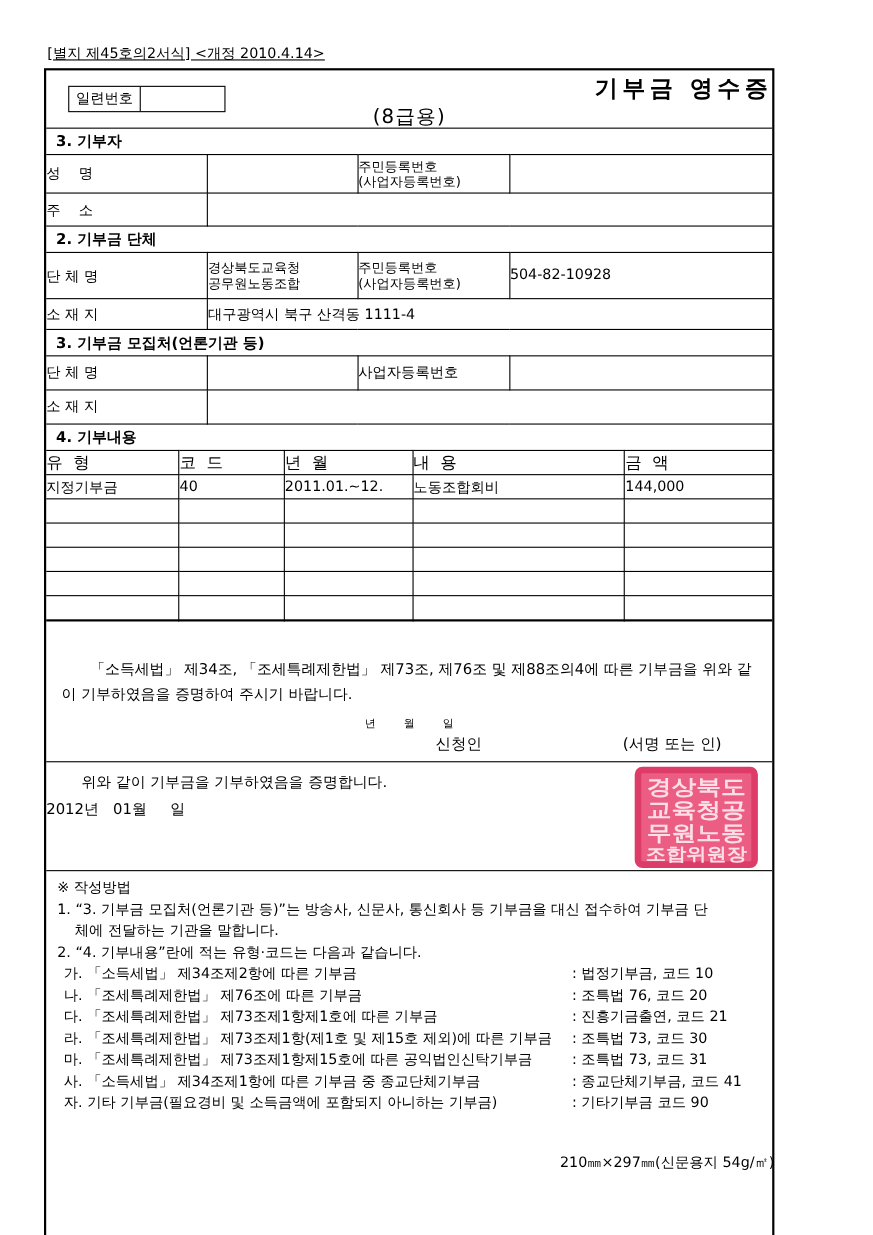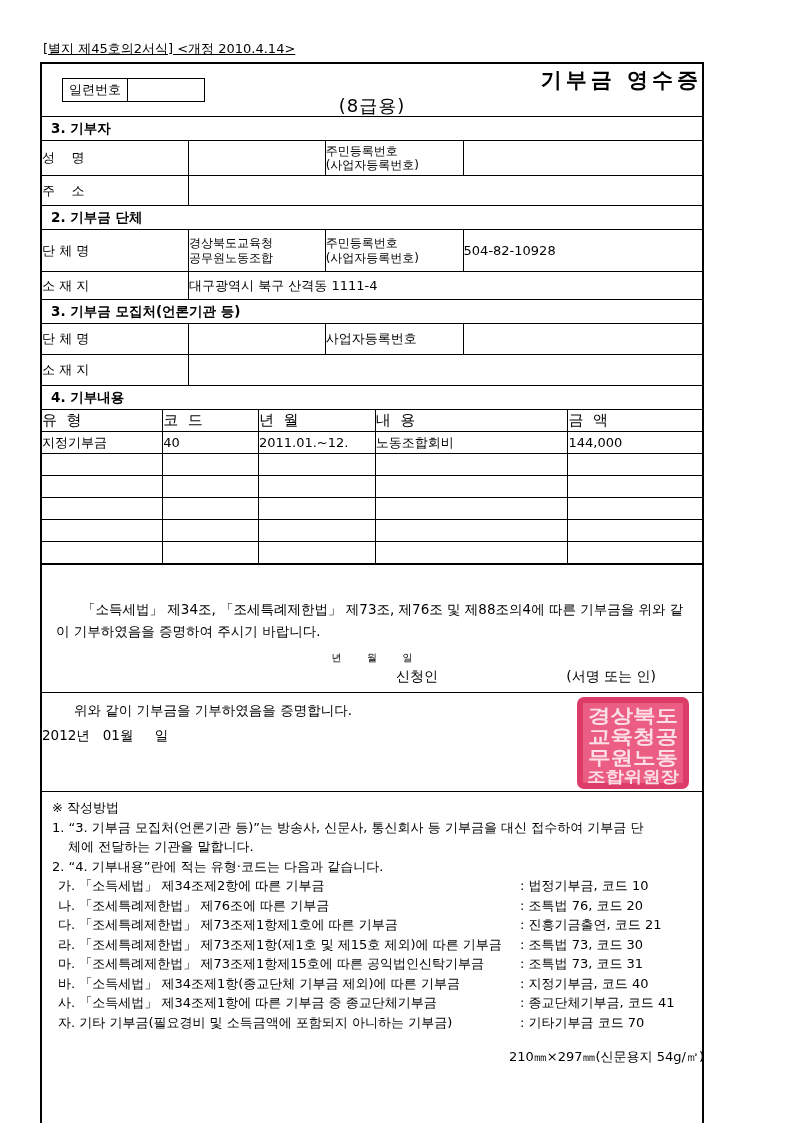--- a/index.html
+++ b/index.html
@@ -249,30 +249,26 @@
       </div>
       <div class="note-item">
         <span class="note-desc">라. 「조세특례제한법」 제73조제1항(제1호 및 제15호 제외)에 따른 기부금 </span>
         <span class="note-val">: 조특법 73, 코드 30</span>
       </div>
       <div class="note-item">
         <span class="note-desc">마. 「조세특례제한법」 제73조제1항제15호에 따른 공익법인신탁기부금</span>
         <span class="note-val">: 조특법 73, 코드 31</span>
       </div>
       <div class="note-item">
-        <span class="note-desc">바. 「소득세법」 제34조제1항(종교단체 기부금 제외)에 따른 기부금 </span>
-        <span class="note-val">: 지정기부금, 코드 40</span>
-      </div>
-      <div class="note-item">
         <span class="note-desc">사. 「소득세법」 제34조제1항에 따른 기부금 중 종교단체기부금</span>
         <span class="note-val">: 종교단체기부금, 코드 41</span>
       </div>
       <div class="note-item">
         <span class="note-desc">자. 기타 기부금(필요경비 및 소득금액에 포함되지 아니하는 기부금) </span>
-        <span class="note-val">: 기타기부금 코드 70</span>
+        <span class="note-val">: 기타기부금 코드 90</span>
       </div>
     </div>
 
   </div>
 
   <div class="paper-size">210㎜×297㎜(신문용지 54g/㎡)</div>
 
 </div>
 
 </body></html>

